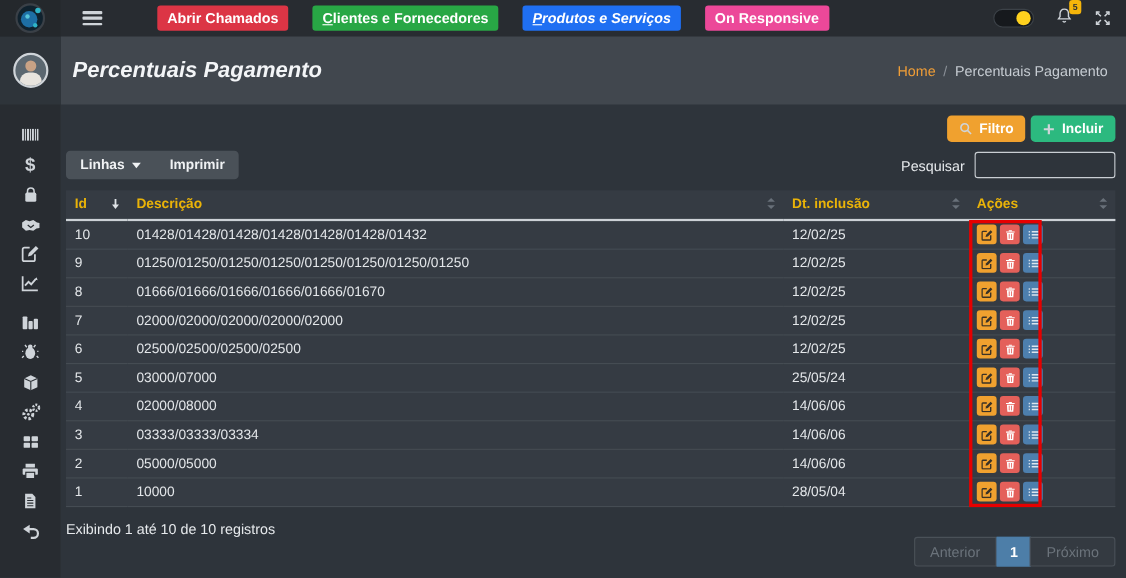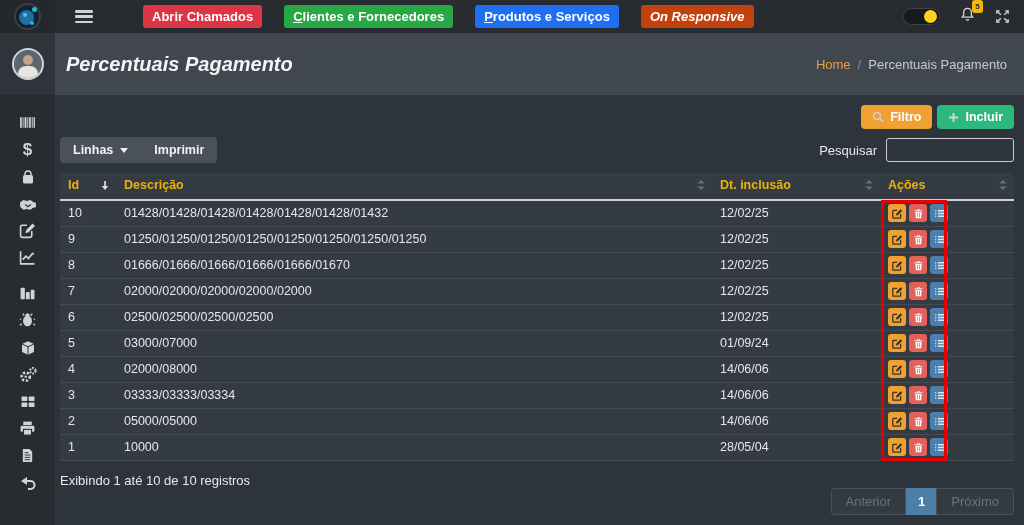--- a/index.html
+++ b/index.html
@@ -14,21 +14,21 @@
   .logo .planet{position:absolute;left:3px;top:5px;width:15px;height:15px;border-radius:50%;background:#1d6fa5;}
   .logo .dot1{position:absolute;right:2px;top:2px;width:5px;height:5px;border-radius:50%;background:#2fb4c7;}
   .logo .dot2{position:absolute;right:5px;bottom:3px;width:4px;height:4px;border-radius:50%;background:#2fb4c7;}
   .logo .dot3{position:absolute;left:7px;top:8px;width:4px;height:4px;border-radius:50%;background:#57c4d8;}
   .hamburger{margin-left:20px;width:18px;height:13px;display:flex;flex-direction:column;justify-content:space-between;cursor:pointer;background:none;border:none;padding:0;}
   .hamburger span{display:block;height:2.5px;background:#cfd4d9;border-radius:1px;}
   .qb{border:none;border-radius:3px;color:#fff;font-weight:bold;font-size:13px;
     padding:4px 9px;cursor:pointer;font-family:inherit;}
   .qb .lbl{display:inline-block;}
   .qb.accesskey .lbl::first-letter{text-decoration:underline;}
-  .qb1{margin-left:50px;} .qb2{margin-left:22px;} .qb3{margin-left:22px;} .qb4{margin-left:22px;}
+  .qb1{margin-left:50px;} .qb2{margin-left:22px;} .qb3{margin-left:22px;font-style:italic;} .qb4{margin-left:22px;}
   .topbar-right{margin-left:auto;display:flex;align-items:center;gap:19px;margin-right:14px;}
   .toggle{width:37px;height:17px;border-radius:9px;background:#16191d;border:1px solid #3c4248;position:relative;cursor:pointer;}
   .toggle .knob{position:absolute;right:2px;top:1px;width:13px;height:13px;border-radius:50%;background:#ffd21e;}
   .bell-wrap{position:relative;cursor:pointer;}
   .badge{position:absolute;top:-6px;right:-7px;min-width:11px;height:13px;border-radius:3px;
     background:#f5b50a;color:#2b2f33;font-size:8px;font-weight:bold;display:flex;align-items:center;justify-content:center;padding:0 2px;}
   .icon{color:#cfd4d9;display:inline-flex;}
 
   
   .sidebar{position:absolute;left:0;top:33px;width:55px;height:492px;background:#282c31;z-index:10;}
@@ -100,21 +100,21 @@
   </div>
   <button class="hamburger">
       <span></span>
       <span></span>
       <span></span>
     </button>
 
   <button class="qb qb1" style="background: rgb(220, 53, 69);"><span class="lbl">Abrir Chamados</span></button>
   <button class="qb qb2 accesskey" style="background: rgb(40, 167, 69);"><span class="lbl">Clientes e Fornecedores</span></button>
   <button class="qb qb3 accesskey" style="background: rgb(31, 111, 242);"><span class="lbl">Produtos e Serviços</span></button>
-  <button class="qb qb4" style="background: #c2410c; font-style: italic;"><span class="lbl">On Responsive</span></button>
+  <button class="qb qb4" style="background: #ec4899;"><span class="lbl">On Responsive</span></button>
 
   <div class="topbar-right">
     <div class="toggle">
         <div class="knob"></div>
       </div>
     <div class="bell-wrap">
       <span class="icon">
         <svg width="17" height="17" viewBox="0 0 16 16">
             <path d="M8 2.2c2.2 0 3.6 1.6 3.6 3.8v2.6l1.3 1.9H3.1l1.3-1.9V6c0-2.2 1.4-3.8 3.6-3.8z" fill="none" stroke="currentColor" stroke-width="1.2"></path>
             <path d="M6.8 12.4a1.3 1.3 0 0 0 2.4 0" fill="none" stroke="currentColor" stroke-width="1.2"></path>
@@ -503,21 +503,21 @@
                     <path d="M1.5 3.5h1.4M5 3.5h8M1.5 7h1.4M5 7h8M1.5 10.5h1.4M5 10.5h8"></path>
                   </svg>
                 </button>
       </div>
     </td>
   </tr>
 
   <tr>
     <td><span>5</span></td>
     <td><span>03000/07000</span></td>
-    <td><span>01/09/24</span></td>
+    <td><span>25/05/24</span></td>
     <td>
       <div class="act-group">
         <button class="act edit" style="background: rgb(240, 161, 47);">
                   <svg width="11" height="11" viewBox="0 0 14 14">
                     <path d="M11 7.5V12a1 1 0 0 1-1 1H2a1 1 0 0 1-1-1V4a1 1 0 0 1 1-1h4.5" fill="none" stroke="currentColor" stroke-width="1.6"></path>
                     <path d="M5 9.5l.7-2.6L10.9 1.7l2 2L7.7 8.9 5 9.5z" fill="currentColor"></path>
                   </svg>
                 </button>
         <button class="act del" style="background: rgb(228, 96, 90);">
                   <svg width="11" height="11" viewBox="0 0 14 14" fill="currentColor">

